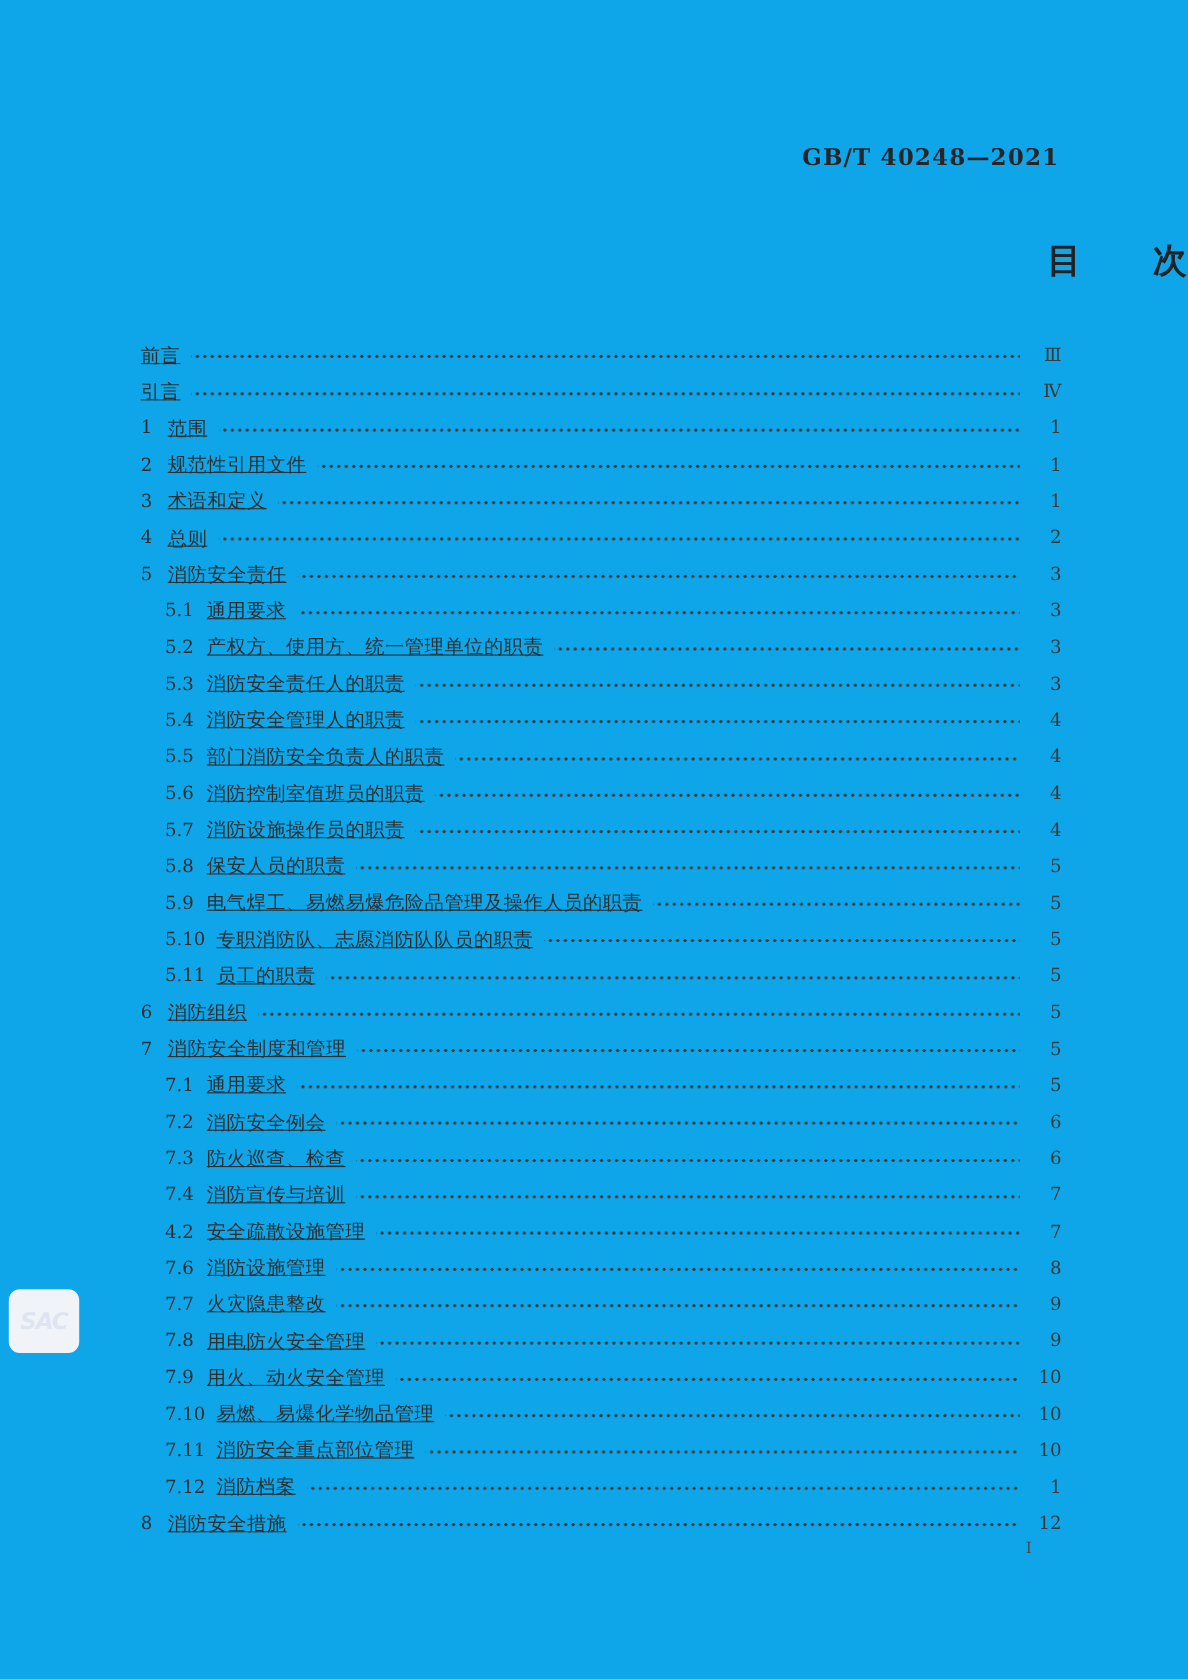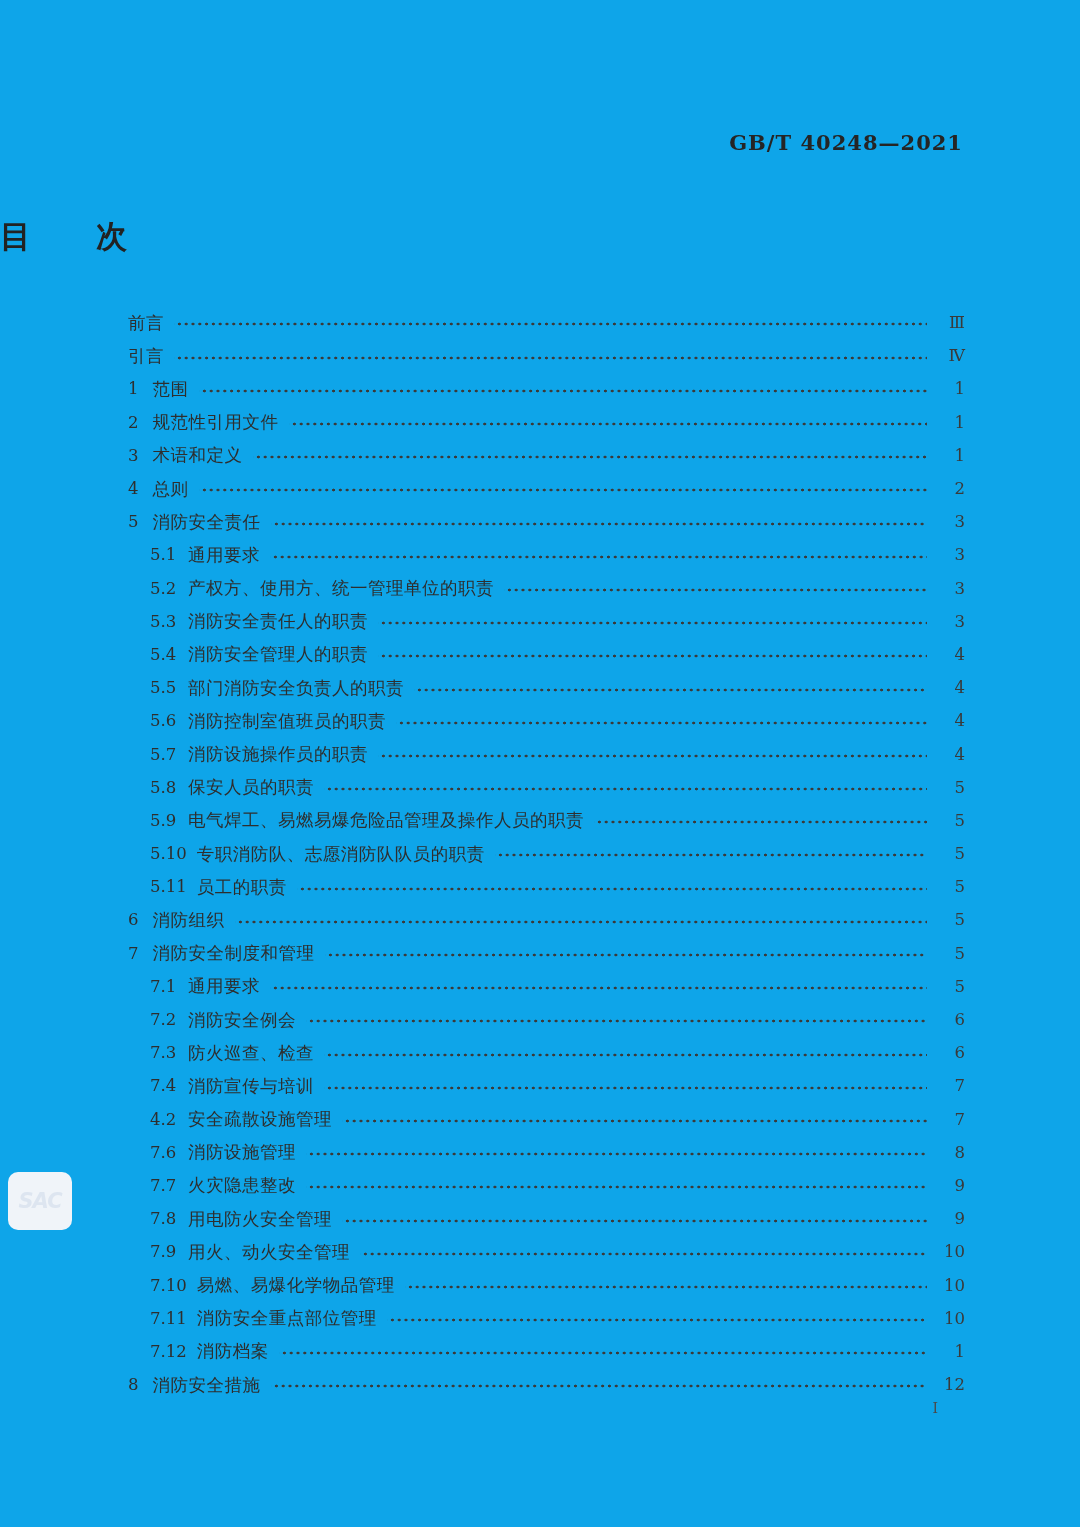--- a/index.html
+++ b/index.html
@@ -7,34 +7,34 @@
     position:relative; width:1080px; height:1527px;
     background:#0ea5e9; overflow:hidden;
     font-family:"DejaVu Serif", serif; color:#2e2e2e;
   }
   .std-header {
     position:absolute; top:130px; right:117px;
     font-size:21px; font-weight:bold; letter-spacing:1px; color:#252525;
   }
   .page-title {
     position:absolute; top:216px; left:0; width:100%; margin:0;
-    text-align:left; font-size:31px; font-weight:bold; color:#222;
+    text-align:right; font-size:31px; font-weight:bold; color:#222;
     letter-spacing:1px;
   }
   .toc {
     position:absolute; top:306px; left:128px; right:115px;
   }
   .row {
     display:flex; align-items:center; height:33.2px;
     font-size:17.5px; color:#2e2e2e;
   }
   .row .num { flex:none; margin-right:14px; font-size:16.5px; }
   .row.level-1 { padding-left:22px;justify-content:flex-end; }
   .row.level-1 .num { min-width:28px; margin-right:10px; }
-  .row .label { flex:none; white-space:nowrap; letter-spacing:0.5px; }
+  .row .label { flex:none; white-space:nowrap; letter-spacing:0.5px;text-decoration:underline; }
   .row .dots {
     flex:1 1 auto; align-self:stretch; margin:0 8px 0 10px;
     background-image:radial-gradient(circle, #3a3a3a 1.25px, transparent 1.65px);
     background-size:6.8px 10px; background-repeat:repeat-x;
     background-position:2px 58%;
   }
   .row .pg { flex:none; min-width:30px; text-align:right; font-size:16.5px; color:#3a3a3a; }
   .footer-pagenum {
     position:absolute; top:1400px; left:0; width:100%;
     padding-right:142px; box-sizing:border-box; text-align:right;

